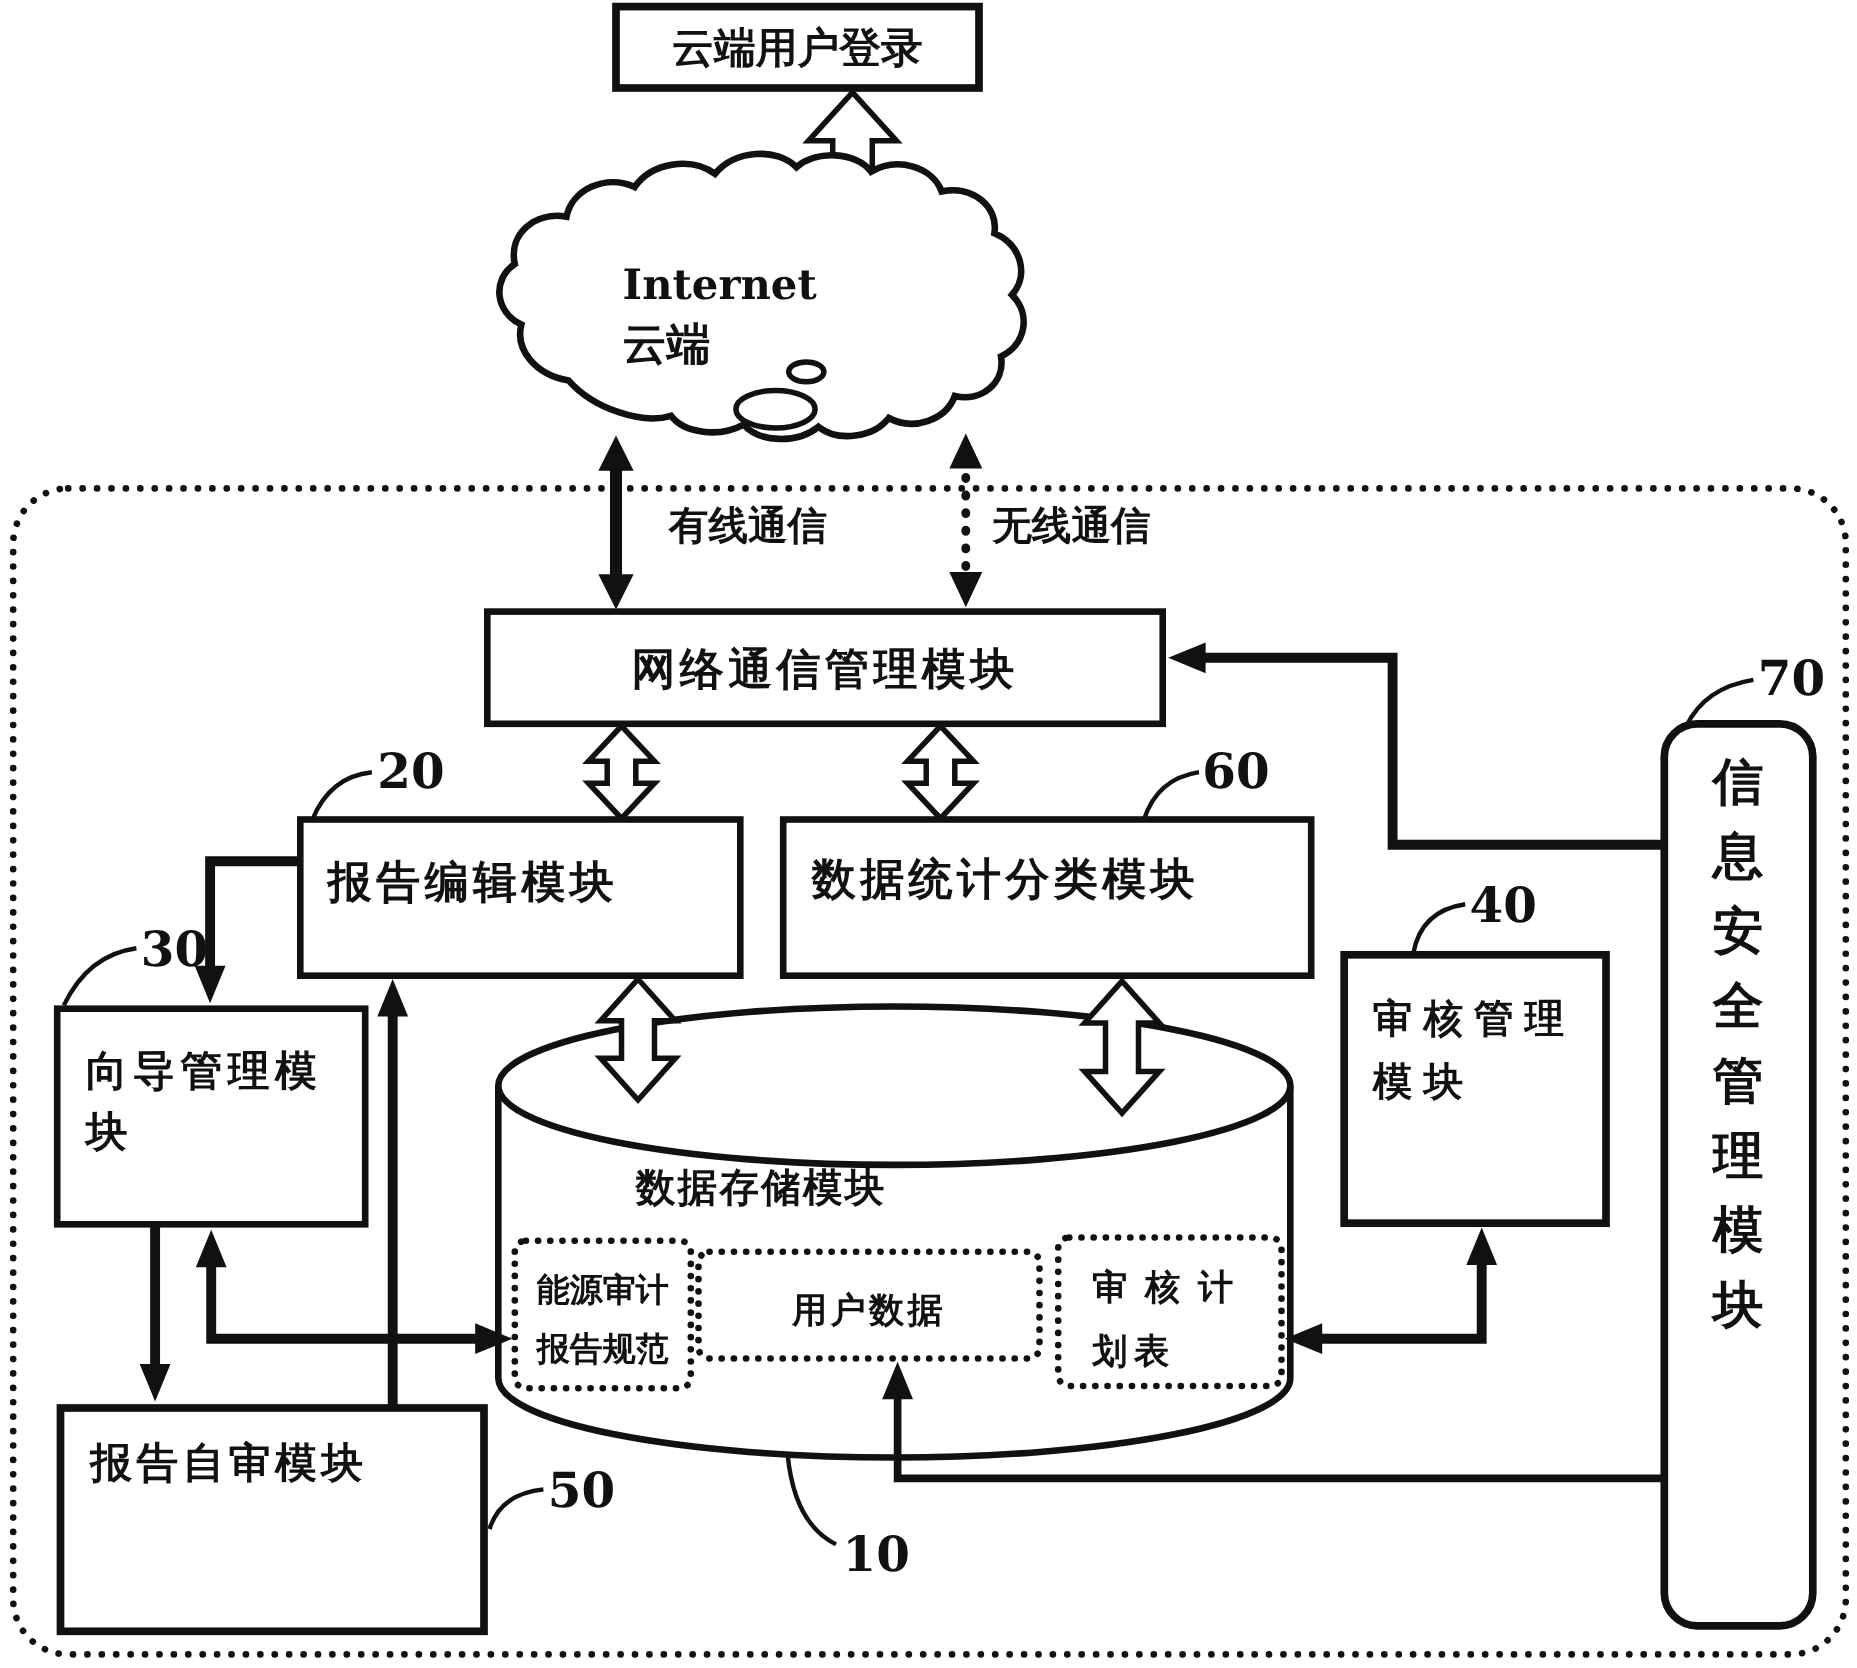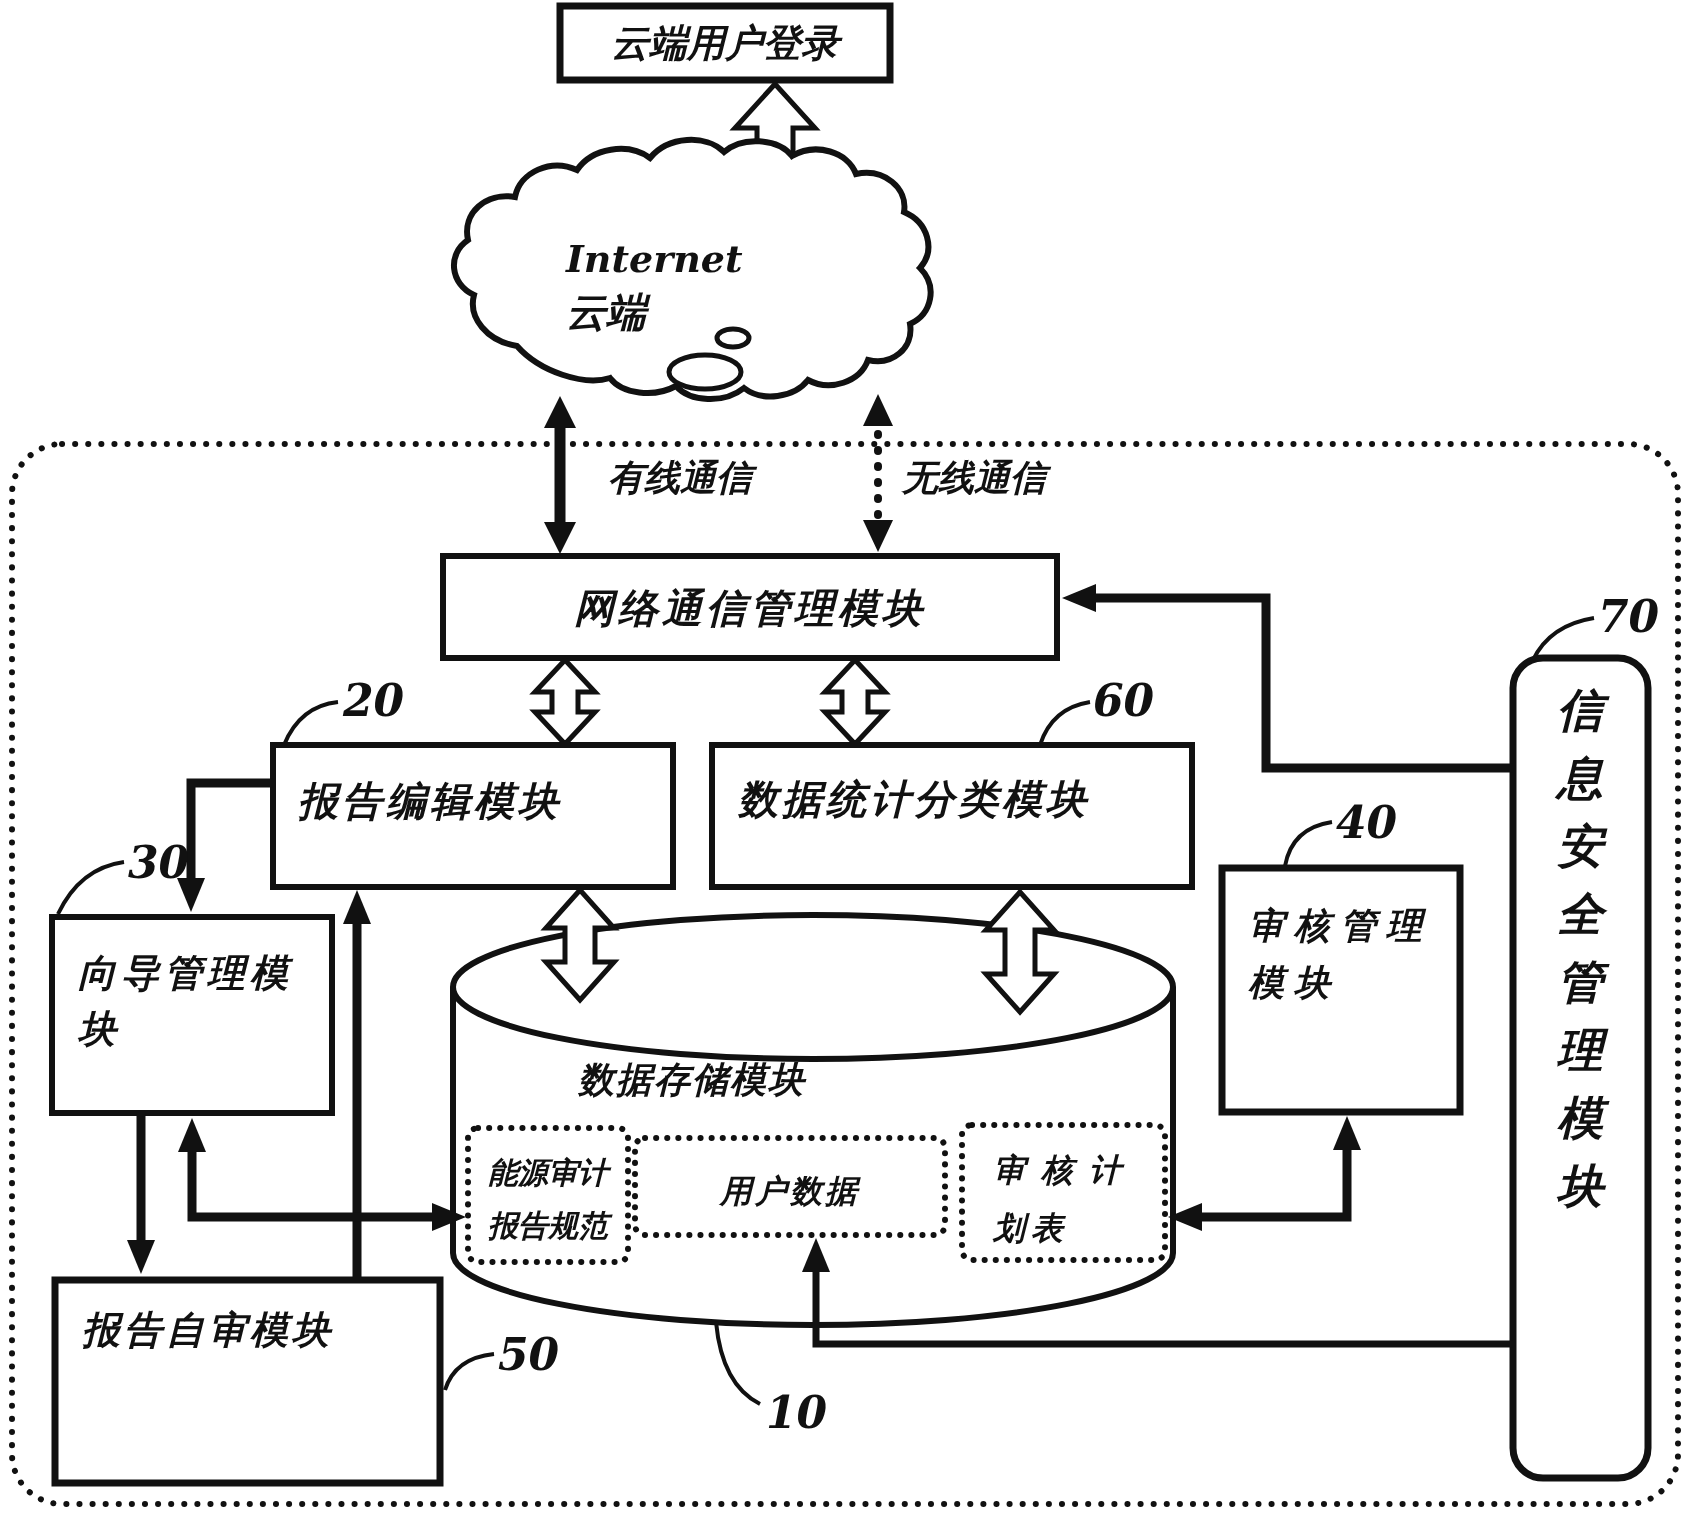--- a/index.html
+++ b/index.html
@@ -1,16 +1,16 @@
 <!DOCTYPE html>
 <html><head>
 <meta charset="utf-8">
 <style>
   html,body{margin:0;padding:0;background:#ffffff;}
-  .stage{width:1688px;height:1516px;position:relative;background:#ffffff;font-style:italic;}
+  .stage{width:1688px;height:1516px;position:relative;background:#ffffff;}
   svg{display:block;}
   .cjk{font-family:"DejaVu Sans","Liberation Sans",sans-serif;font-weight:bold;fill:#111111;}
   .num{font-family:"DejaVu Serif","Liberation Serif",serif;font-weight:bold;fill:#111111;}
   .en{font-family:"DejaVu Serif","Liberation Serif",serif;font-weight:bold;fill:#111111;}
   .box{fill:#ffffff;stroke:#111111;stroke-width:6;}
   .boxthick{fill:#ffffff;stroke:#111111;stroke-width:7;}
   .dash{fill:#ffffff;stroke:#111111;stroke-width:6;stroke-dasharray:0.1 11;stroke-linecap:round;}
   .wire{fill:none;stroke:#111111;stroke-width:9;}
   .wirethin{fill:none;stroke:#111111;stroke-width:7;}
   .leader{fill:none;stroke:#111111;stroke-width:4;}

